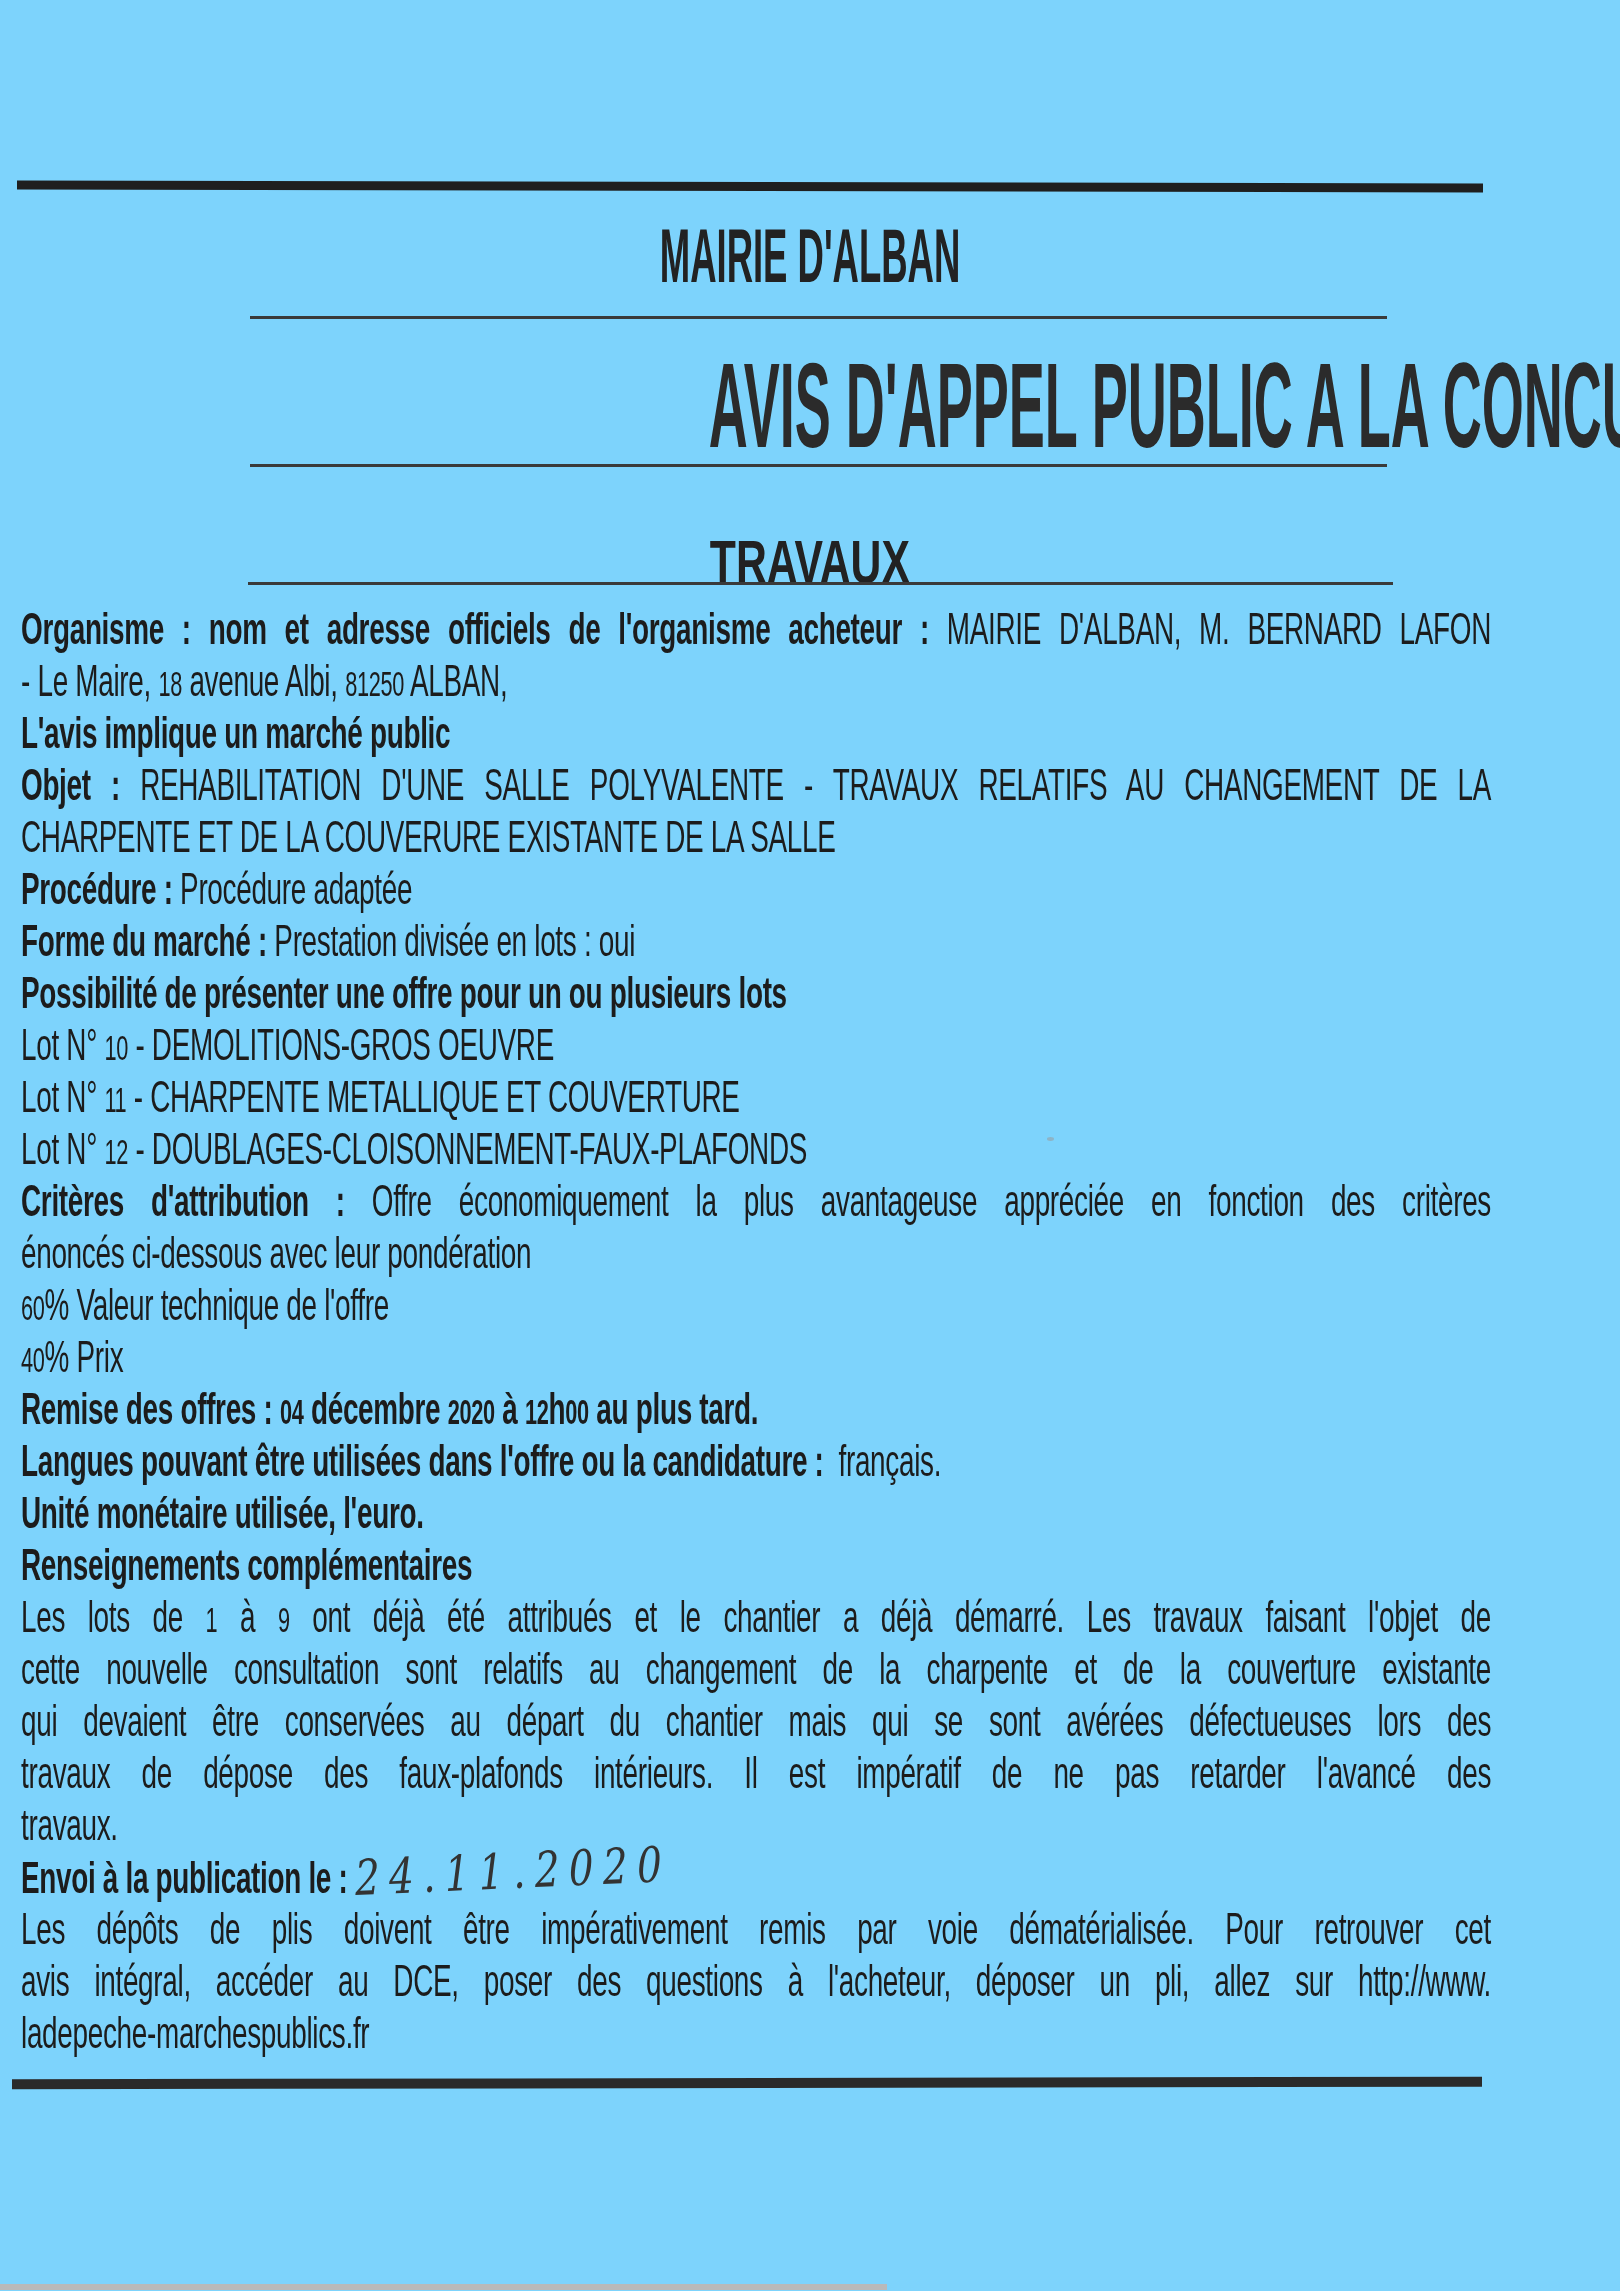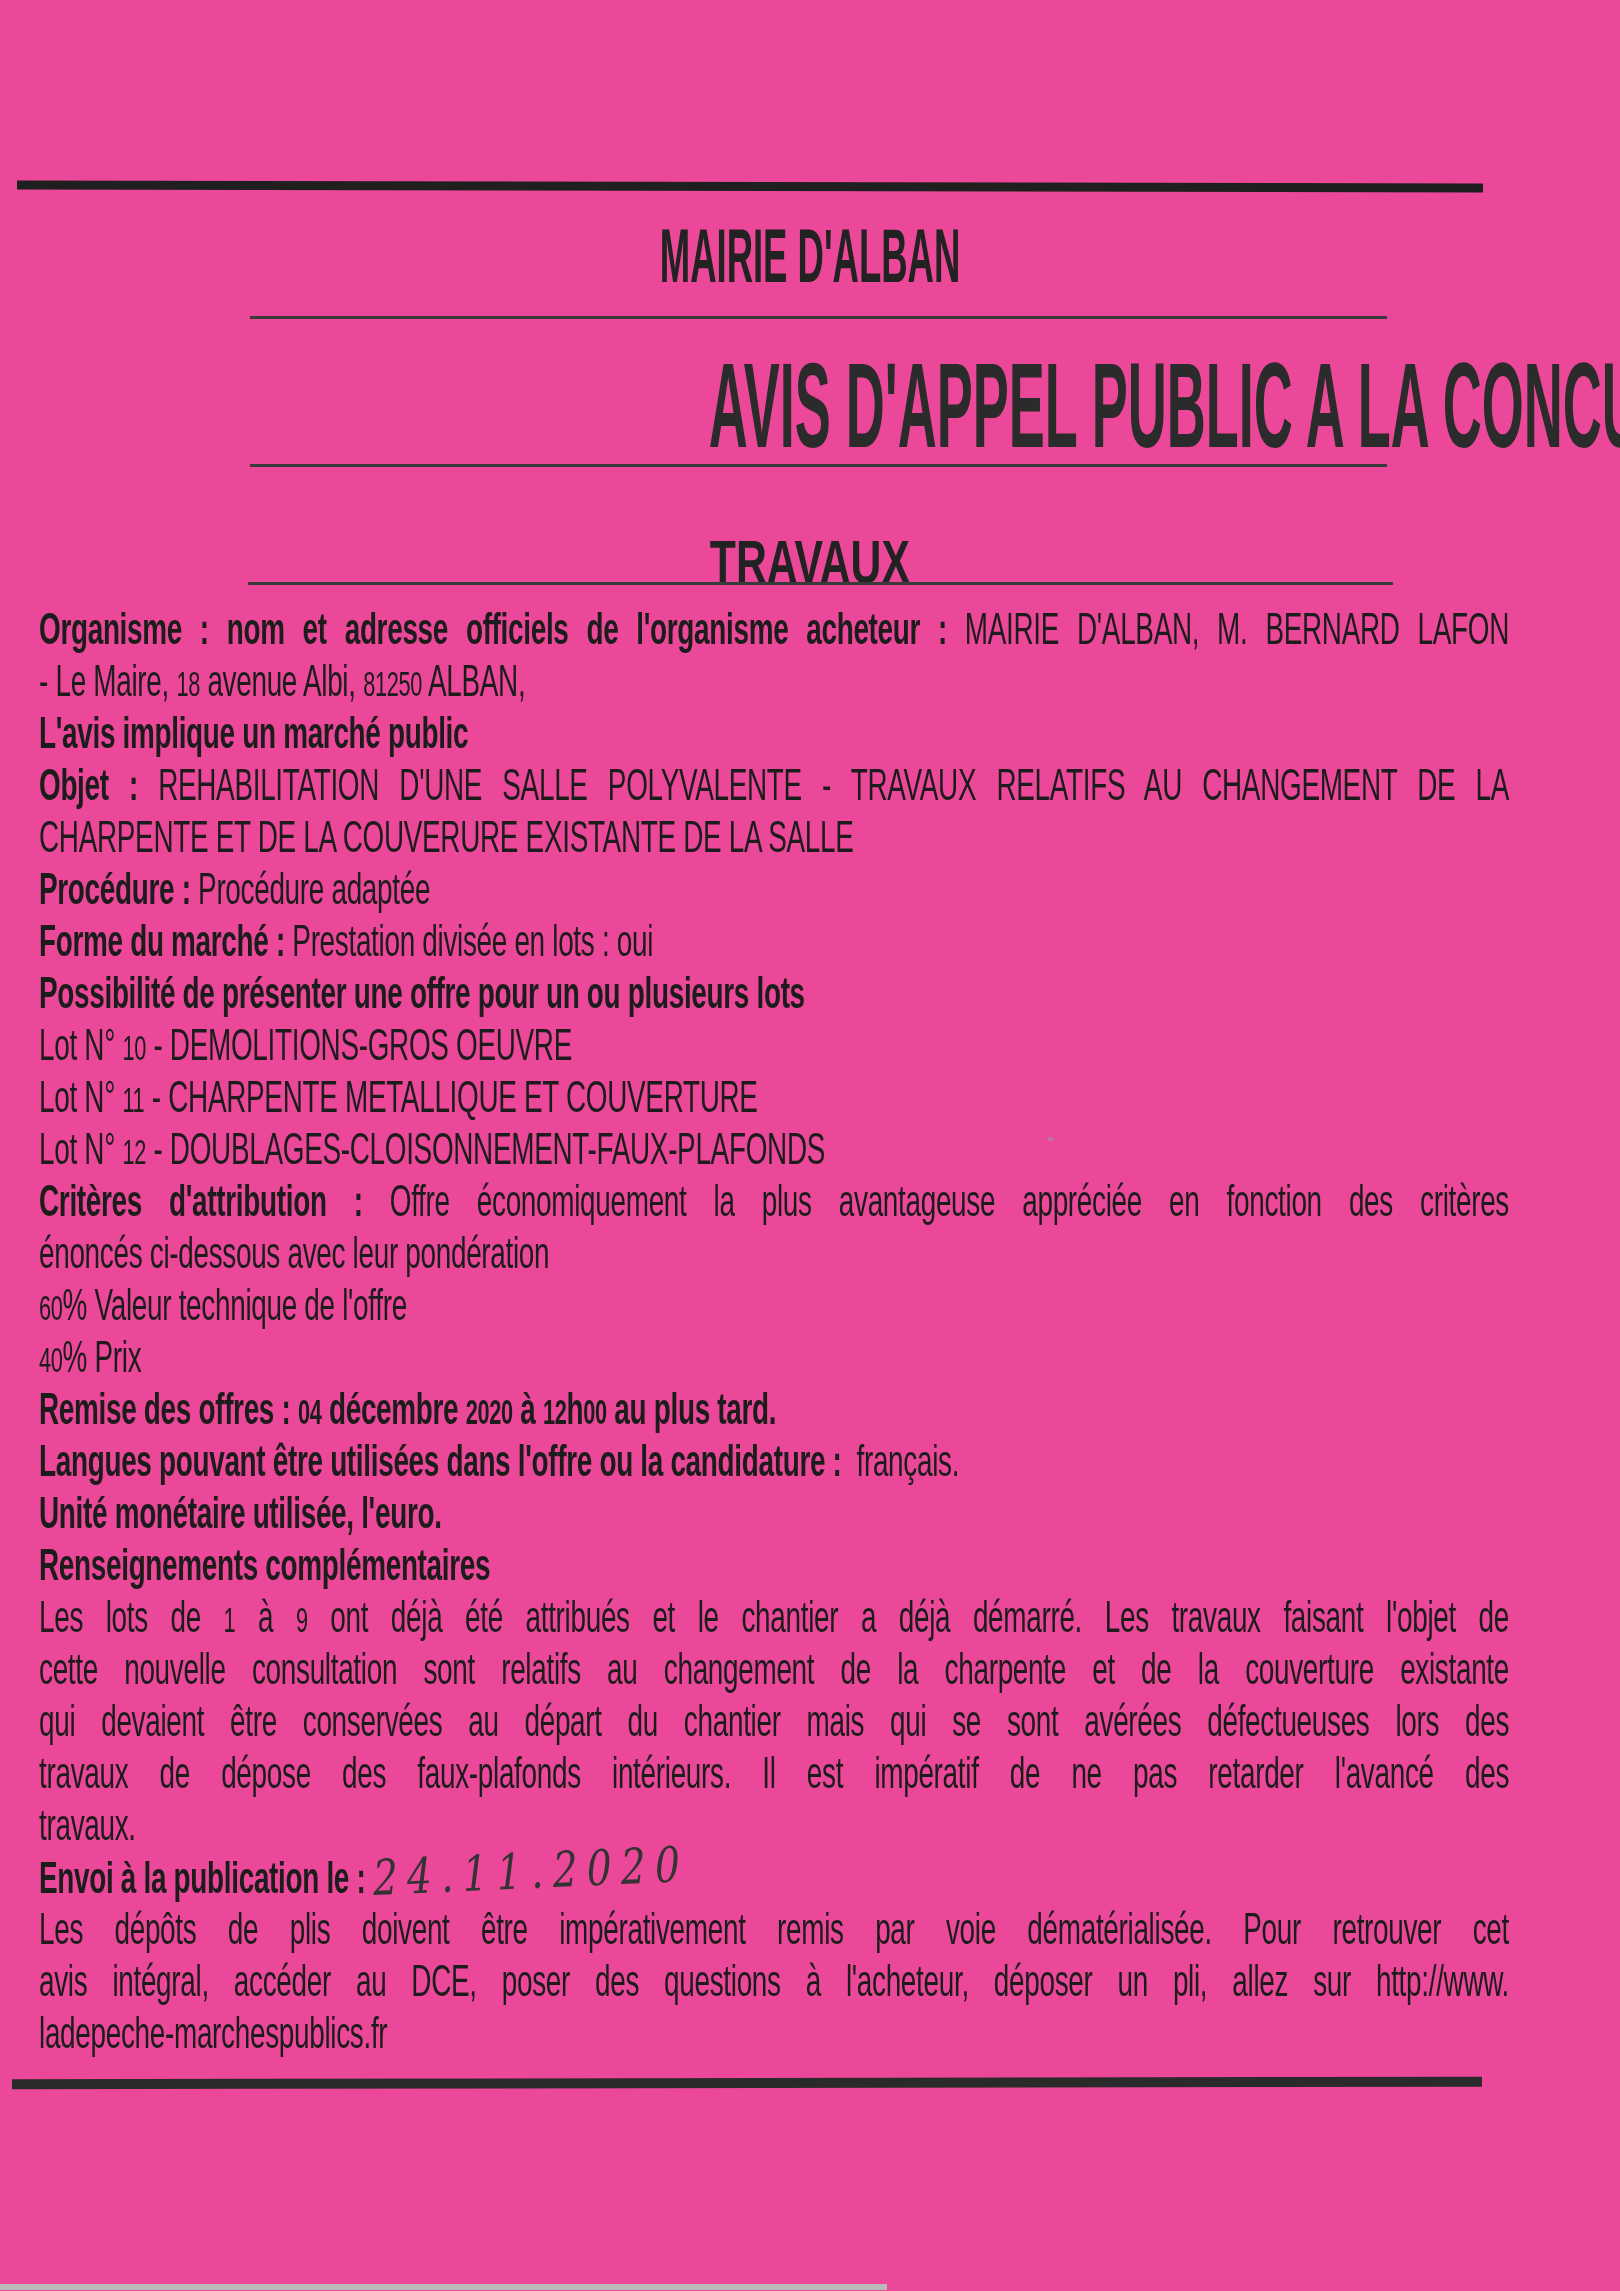--- a/index.html
+++ b/index.html
@@ -1,18 +1,18 @@
 <!DOCTYPE html>
 <html><head>
 <meta charset="utf-8">
 <style>
   html,body { margin:0; padding:0; background:#e8e8e8; }
   .page {
     position:relative; width:1620px; height:2292px;
-    background:#ec4899; overflow:hidden;
+    background:#7dd3fc; overflow:hidden;
     font-family:"Liberation Sans", sans-serif; color:#1c1c1c;
   }
   
   .rule { position:absolute; background:#222; }
   .rule-top    { left:16.7px;  top:182px;  width:1466px; height:8.8px;  background:#1f1f1f; transform:rotate(0.12deg); }
   .rule-h1     { left:250px; top:316px;  width:1137px; height:2.9px;  background:#3a3a3a; }
   .rule-h2     { left:250px; top:464px;  width:1137px; height:2.9px;  background:#3a3a3a; }
   .rule-h3     { left:248px; top:582px;  width:1145px; height:2.9px;  background:#3a3a3a; }
   .rule-bottom { left:11.8px;  top:2078px; width:1470px; height:9.8px; background:#2a2a2a; transform:rotate(-0.1deg); }
   .rule-edge   { left:0;     top:2284px; width:887px;  height:5.9px;  background:#b9b9b9; }
@@ -21,21 +21,21 @@
   .hwrap { position:absolute; left:0; width:1620px; text-align:center; white-space:nowrap; }
   .hscale { display:inline-block; white-space:nowrap; font-weight:bold; transform-origin:50% 50%; }
   .h-org     { top:218px; }
   .h-org .hscale     { font-size:76px;  line-height:1; transform:scaleX(0.48); color:#222; }
   .h-title   { top:345px; }
   .h-title .hscale   { font-size:120px; line-height:1; transform:scaleX(0.45); color:#2b2b2b; }
   .h-sub     { top:532px; }
   .h-sub .hscale     { font-size:61px;  line-height:1; transform:scaleX(0.70); color:#222; }
 
   
-  .body-block { position:absolute; left:39px; top:603px; width:1470px; }
+  .body-block { position:absolute; left:21px; top:603px; width:1470px; }
   .cond { width:2371px; transform:scaleX(0.62); transform-origin:0 0; }
   .line { height:52px; line-height:52px; font-size:45px; white-space:nowrap;
           letter-spacing:-0.5px; }
   .line.j { text-align:justify; text-align-last:justify; }
   .seg.b { font-weight:bold; }
   .num { font-size:0.78em; }
   .hand {
     display:inline-block; font-family:"DejaVu Serif", serif; font-style:italic;
     font-size:49px; letter-spacing:11.8px; color:#333; font-weight:normal;
     transform:scaleX(1.28) rotate(-2deg) translateY(2px); transform-origin:0 70%;

